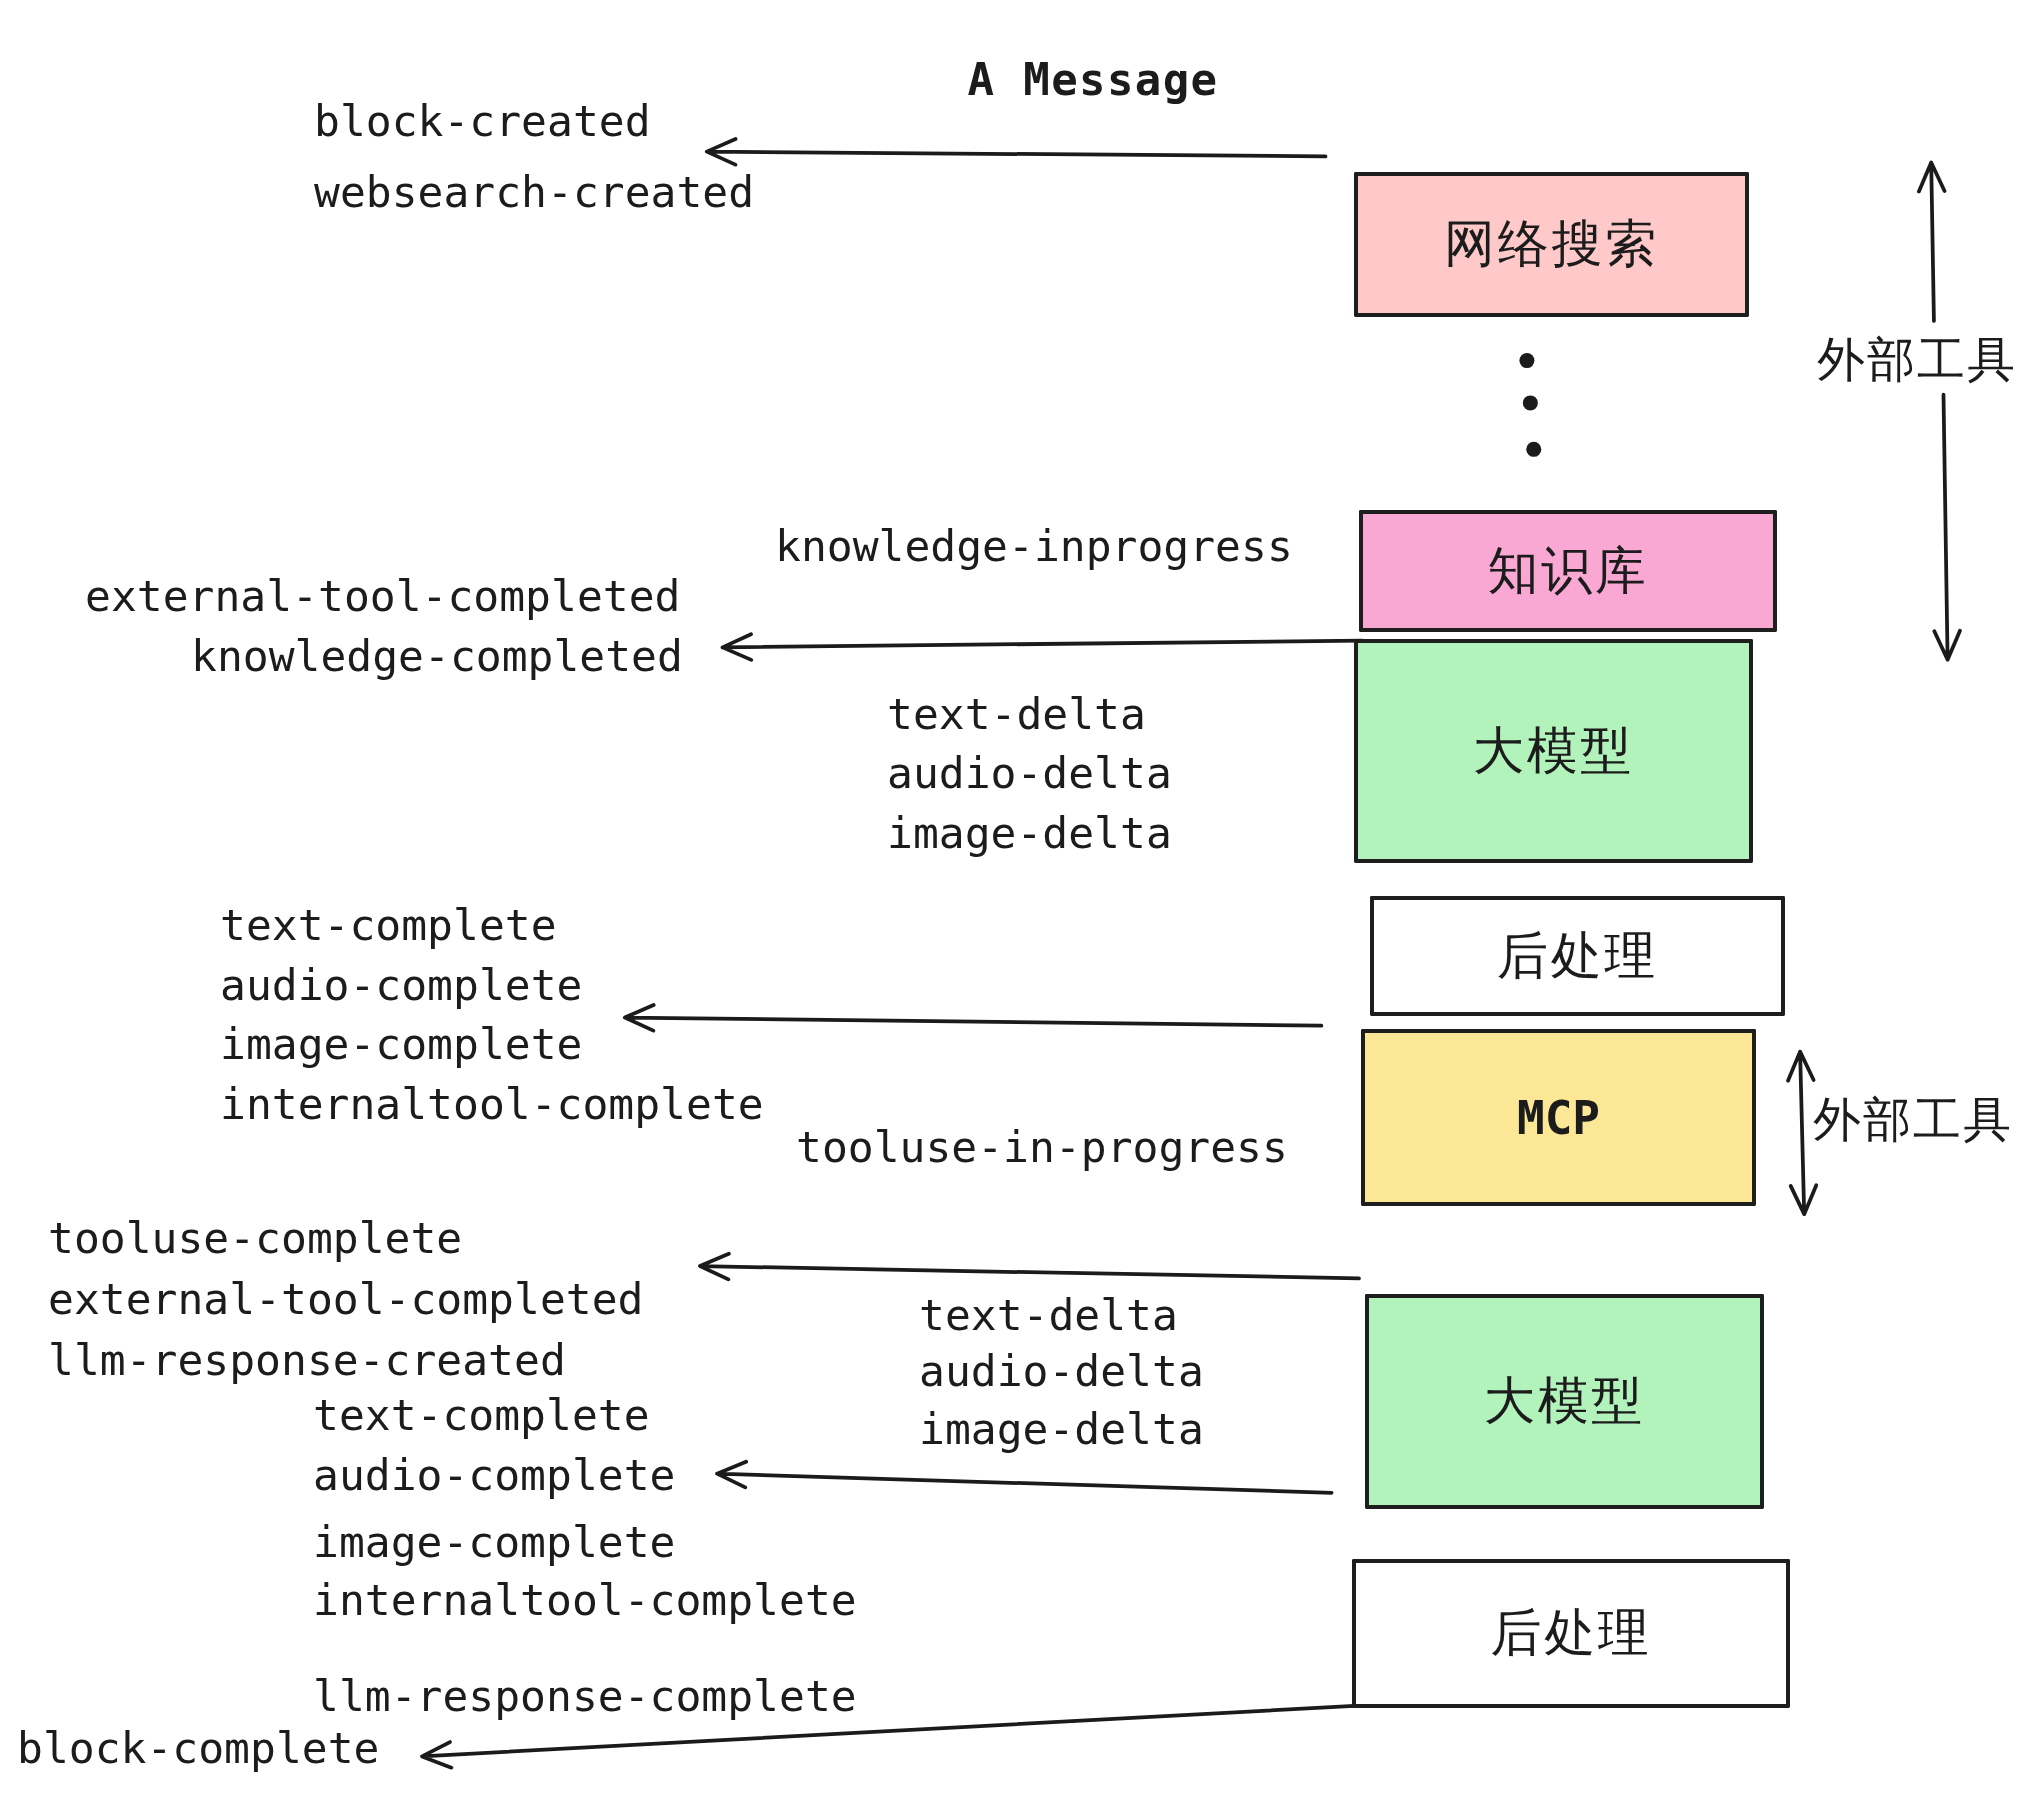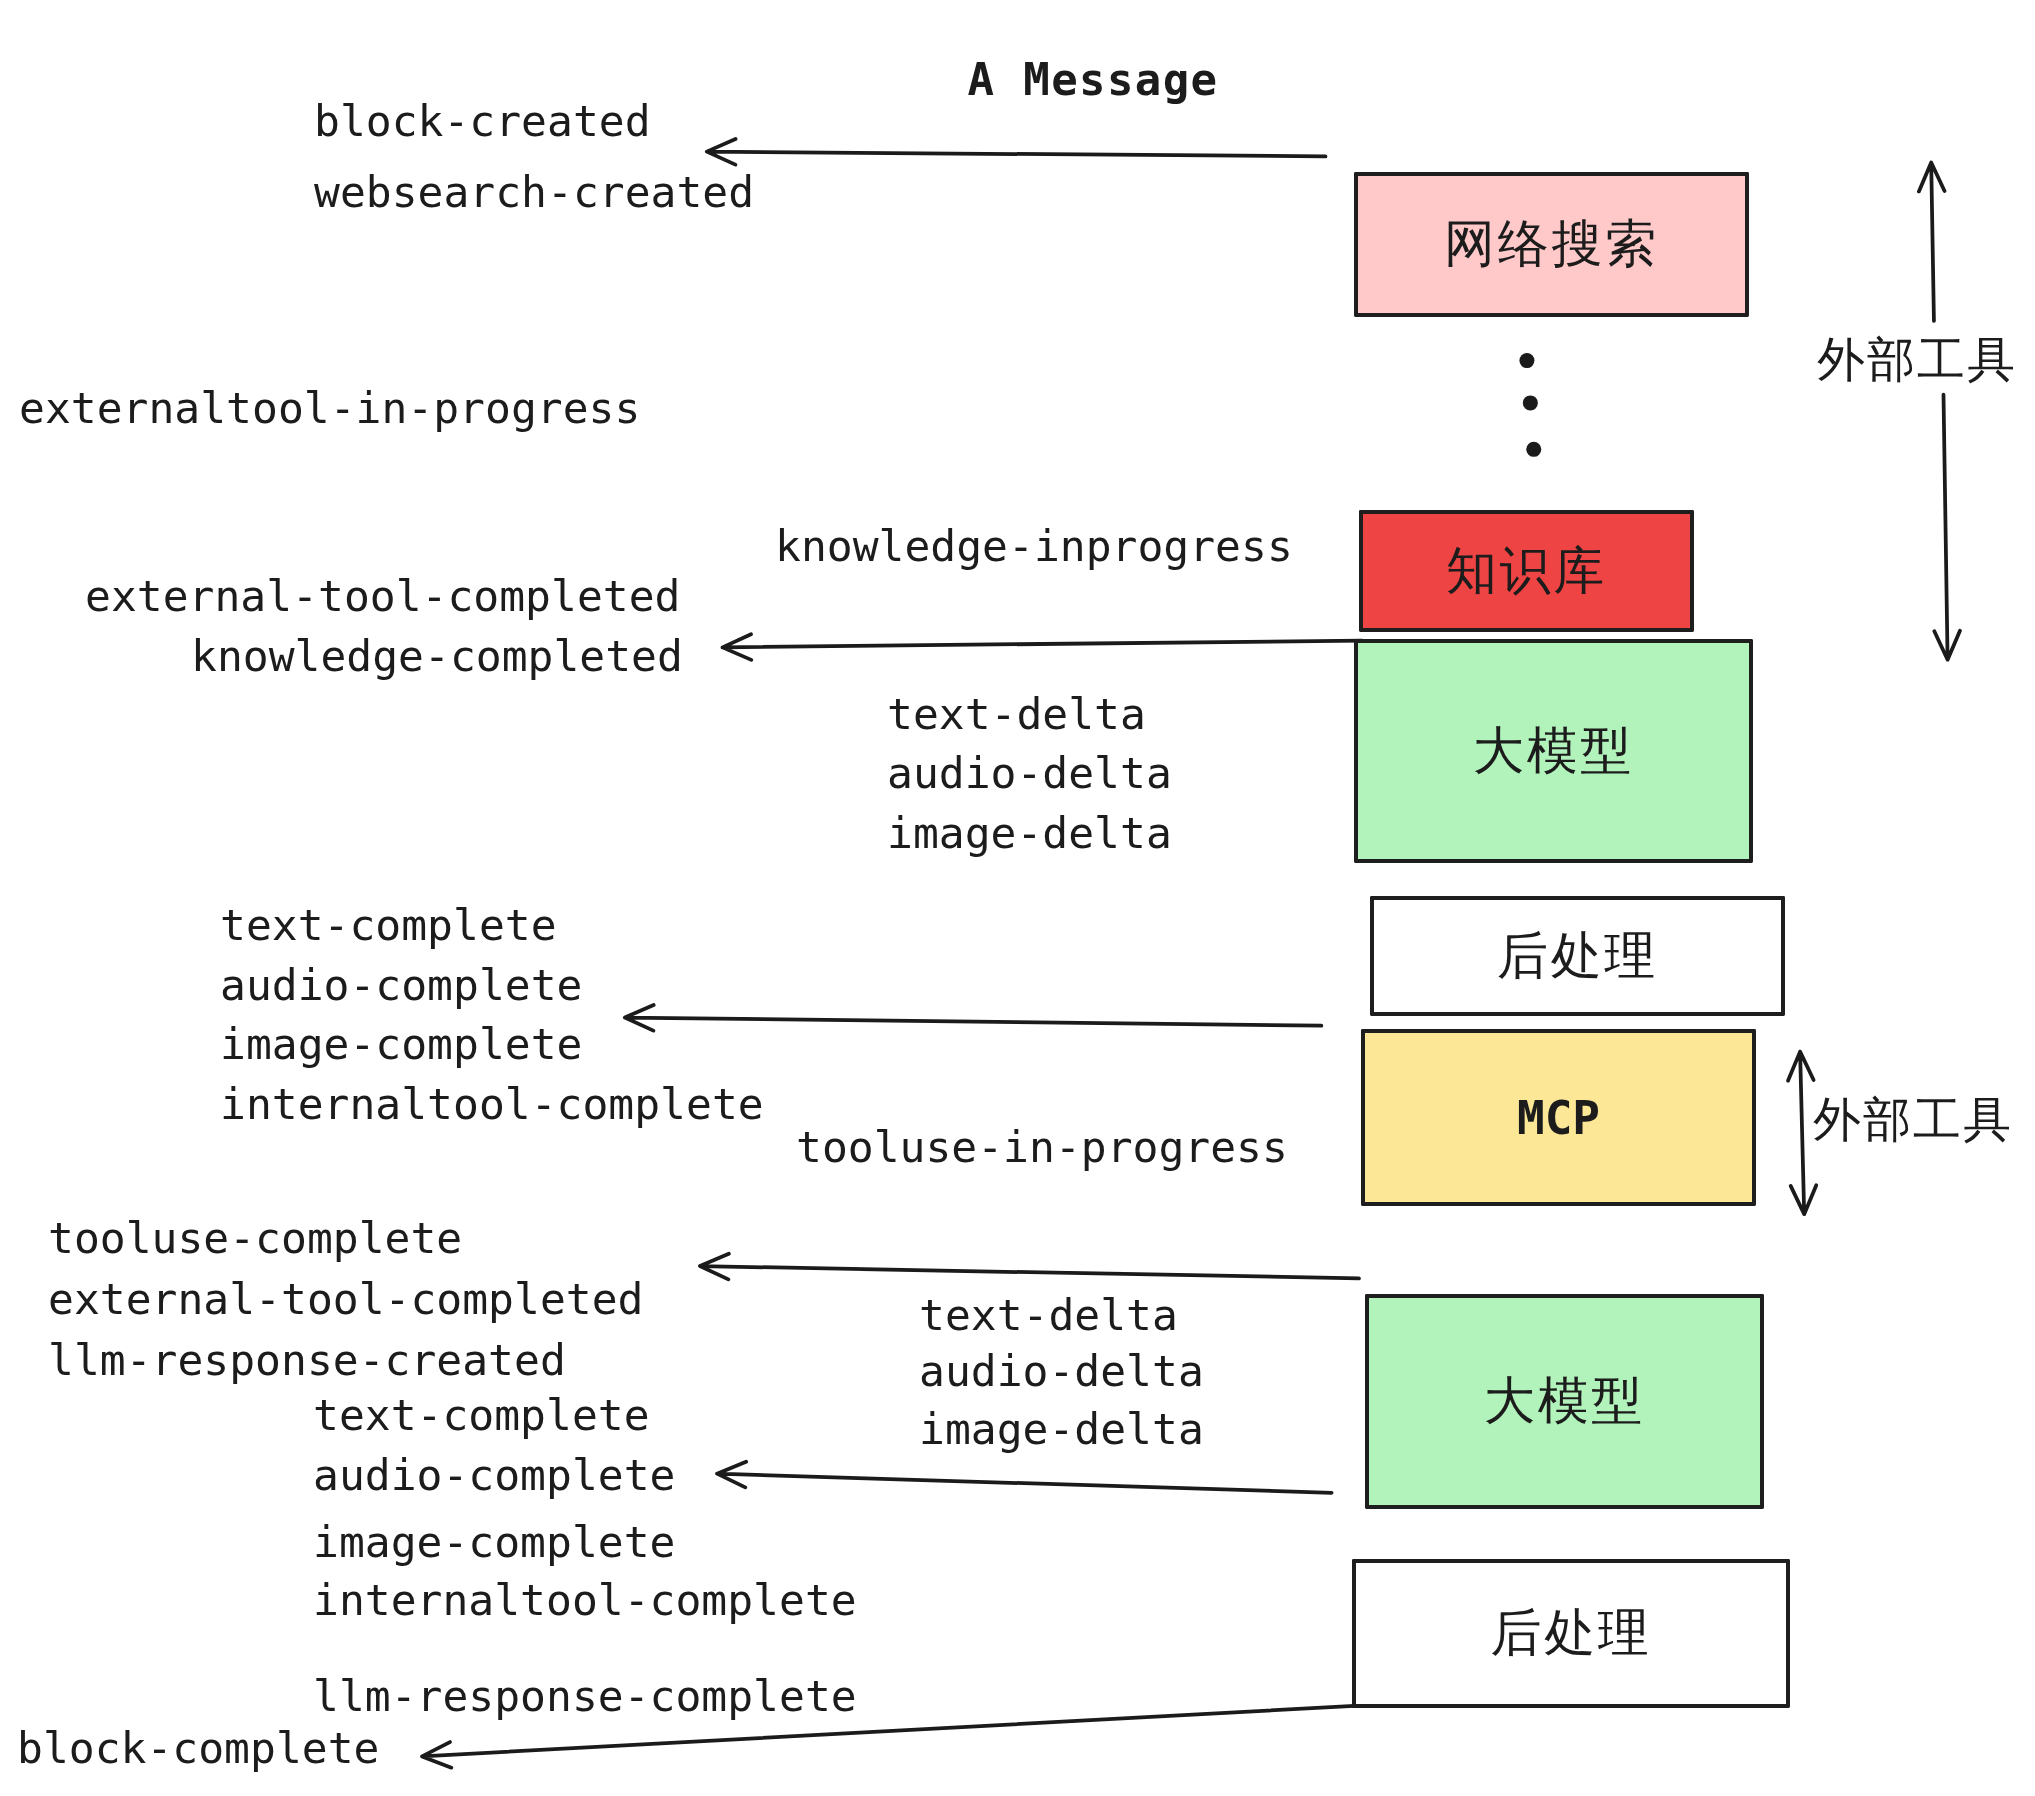--- a/index.html
+++ b/index.html
@@ -77,41 +77,40 @@
       <path d="M2642 1778 L2636 1540 M2618.3 1582.5 L2636 1540 L2655.8 1581.5 M2659.7 1735.5 L2642 1778 L2622.2 1736.5" fill="none" stroke="#1b1b1b" stroke-width="5.5" stroke-linecap="round" stroke-linejoin="round"></path>
       <g>
         <circle cx="2236" cy="528" r="11" fill="#1b1b1b"></circle>
         <circle cx="2241" cy="590" r="11" fill="#1b1b1b"></circle>
         <circle cx="2246" cy="658" r="11" fill="#1b1b1b"></circle>
       </g>
     </svg>
 <div class="node" style="left: 1354px; top: 172px; width: 395px; height: 145px; background: rgb(255, 201, 201);">
       <span class="label-zh">网络搜索</span>
     </div>
-    <div class="node" style="left: 1359px; top: 510px; width: 335px; height: 122px; background: #ef4444; text-align: center;">
+    <div class="node" style="left: 1359px; top: 510px; width: 418px; height: 122px; background: #f9a8d4; text-align: center;">
       <span class="label-zh">知识库</span>
     </div>
     <div class="node" style="left: 1354px; top: 639px; width: 399px; height: 224px; background: rgb(178, 242, 187);">
       <span class="label-zh">大模型</span>
     </div>
     <div class="node" style="left: 1370px; top: 896px; width: 415px; height: 120px; background: rgb(255, 255, 255);">
       <span class="label-zh">后处理</span>
     </div>
     <div class="node" style="left: 1361px; top: 1029px; width: 395px; height: 177px; background: rgb(252, 231, 150);">
       <span class="label-mono">MCP</span>
     </div>
     <div class="node" style="left: 1365px; top: 1294px; width: 399px; height: 215px; background: rgb(178, 242, 187);">
       <span class="label-zh">大模型</span>
     </div>
     <div class="node" style="left: 1352px; top: 1559px; width: 438px; height: 149px; background: rgb(255, 255, 255);">
       <span class="label-zh">后处理</span>
     </div>
     <div class="event" style="left: 314px; top: 121px;">block-created</div>
     <div class="event" style="left: 314px; top: 192px;">websearch-created</div>
-    <div class="event" style="left: 19px; top: 408px;">externaltool-in-progress</div>
     <div class="event" style="left: 775px; top: 546px;">knowledge-inprogress</div>
     <div class="event" style="left: 85px; top: 596px;">external-tool-completed</div>
     <div class="event" style="left: 191px; top: 656px;">knowledge-completed</div>
     <div class="event" style="left: 887px; top: 714px;">text-delta</div>
     <div class="event" style="left: 887px; top: 773px;">audio-delta</div>
     <div class="event" style="left: 887px; top: 833px;">image-delta</div>
     <div class="event" style="left: 220px; top: 925px;">text-complete</div>
     <div class="event" style="left: 220px; top: 985px;">audio-complete</div>
     <div class="event" style="left: 220px; top: 1044px;">image-complete</div>
     <div class="event" style="left: 220px; top: 1104px;">internaltool-complete</div>

